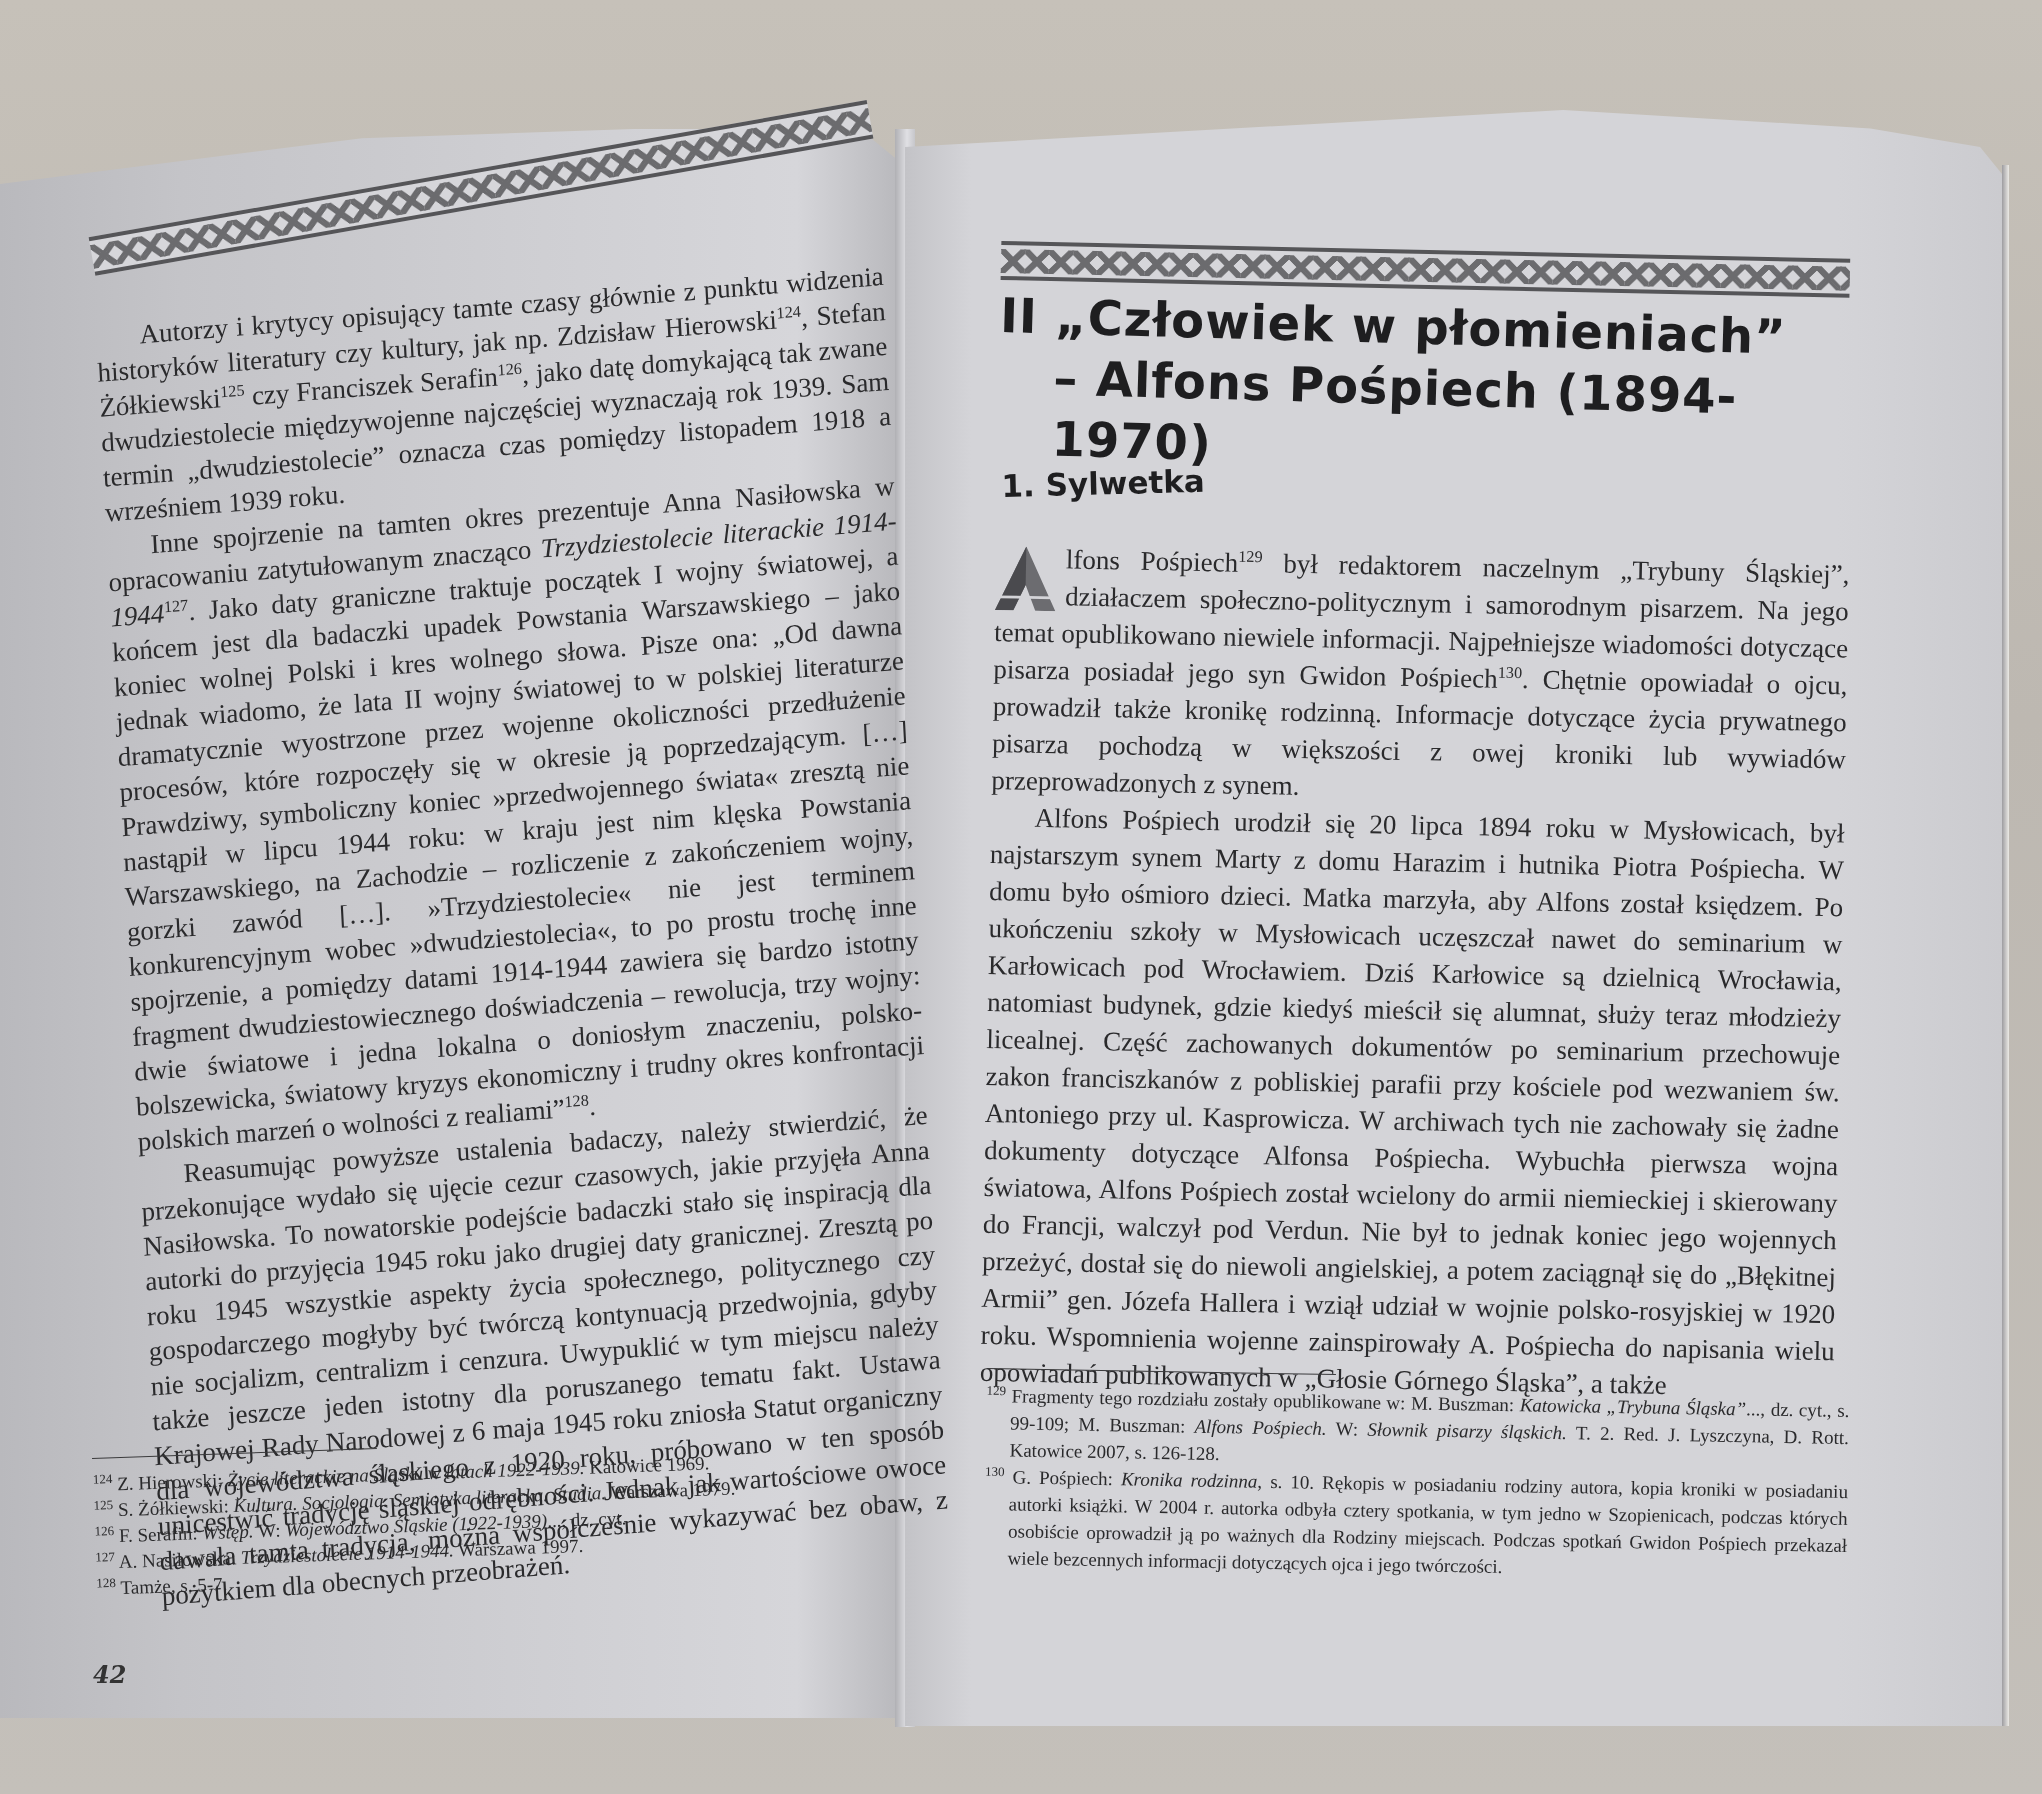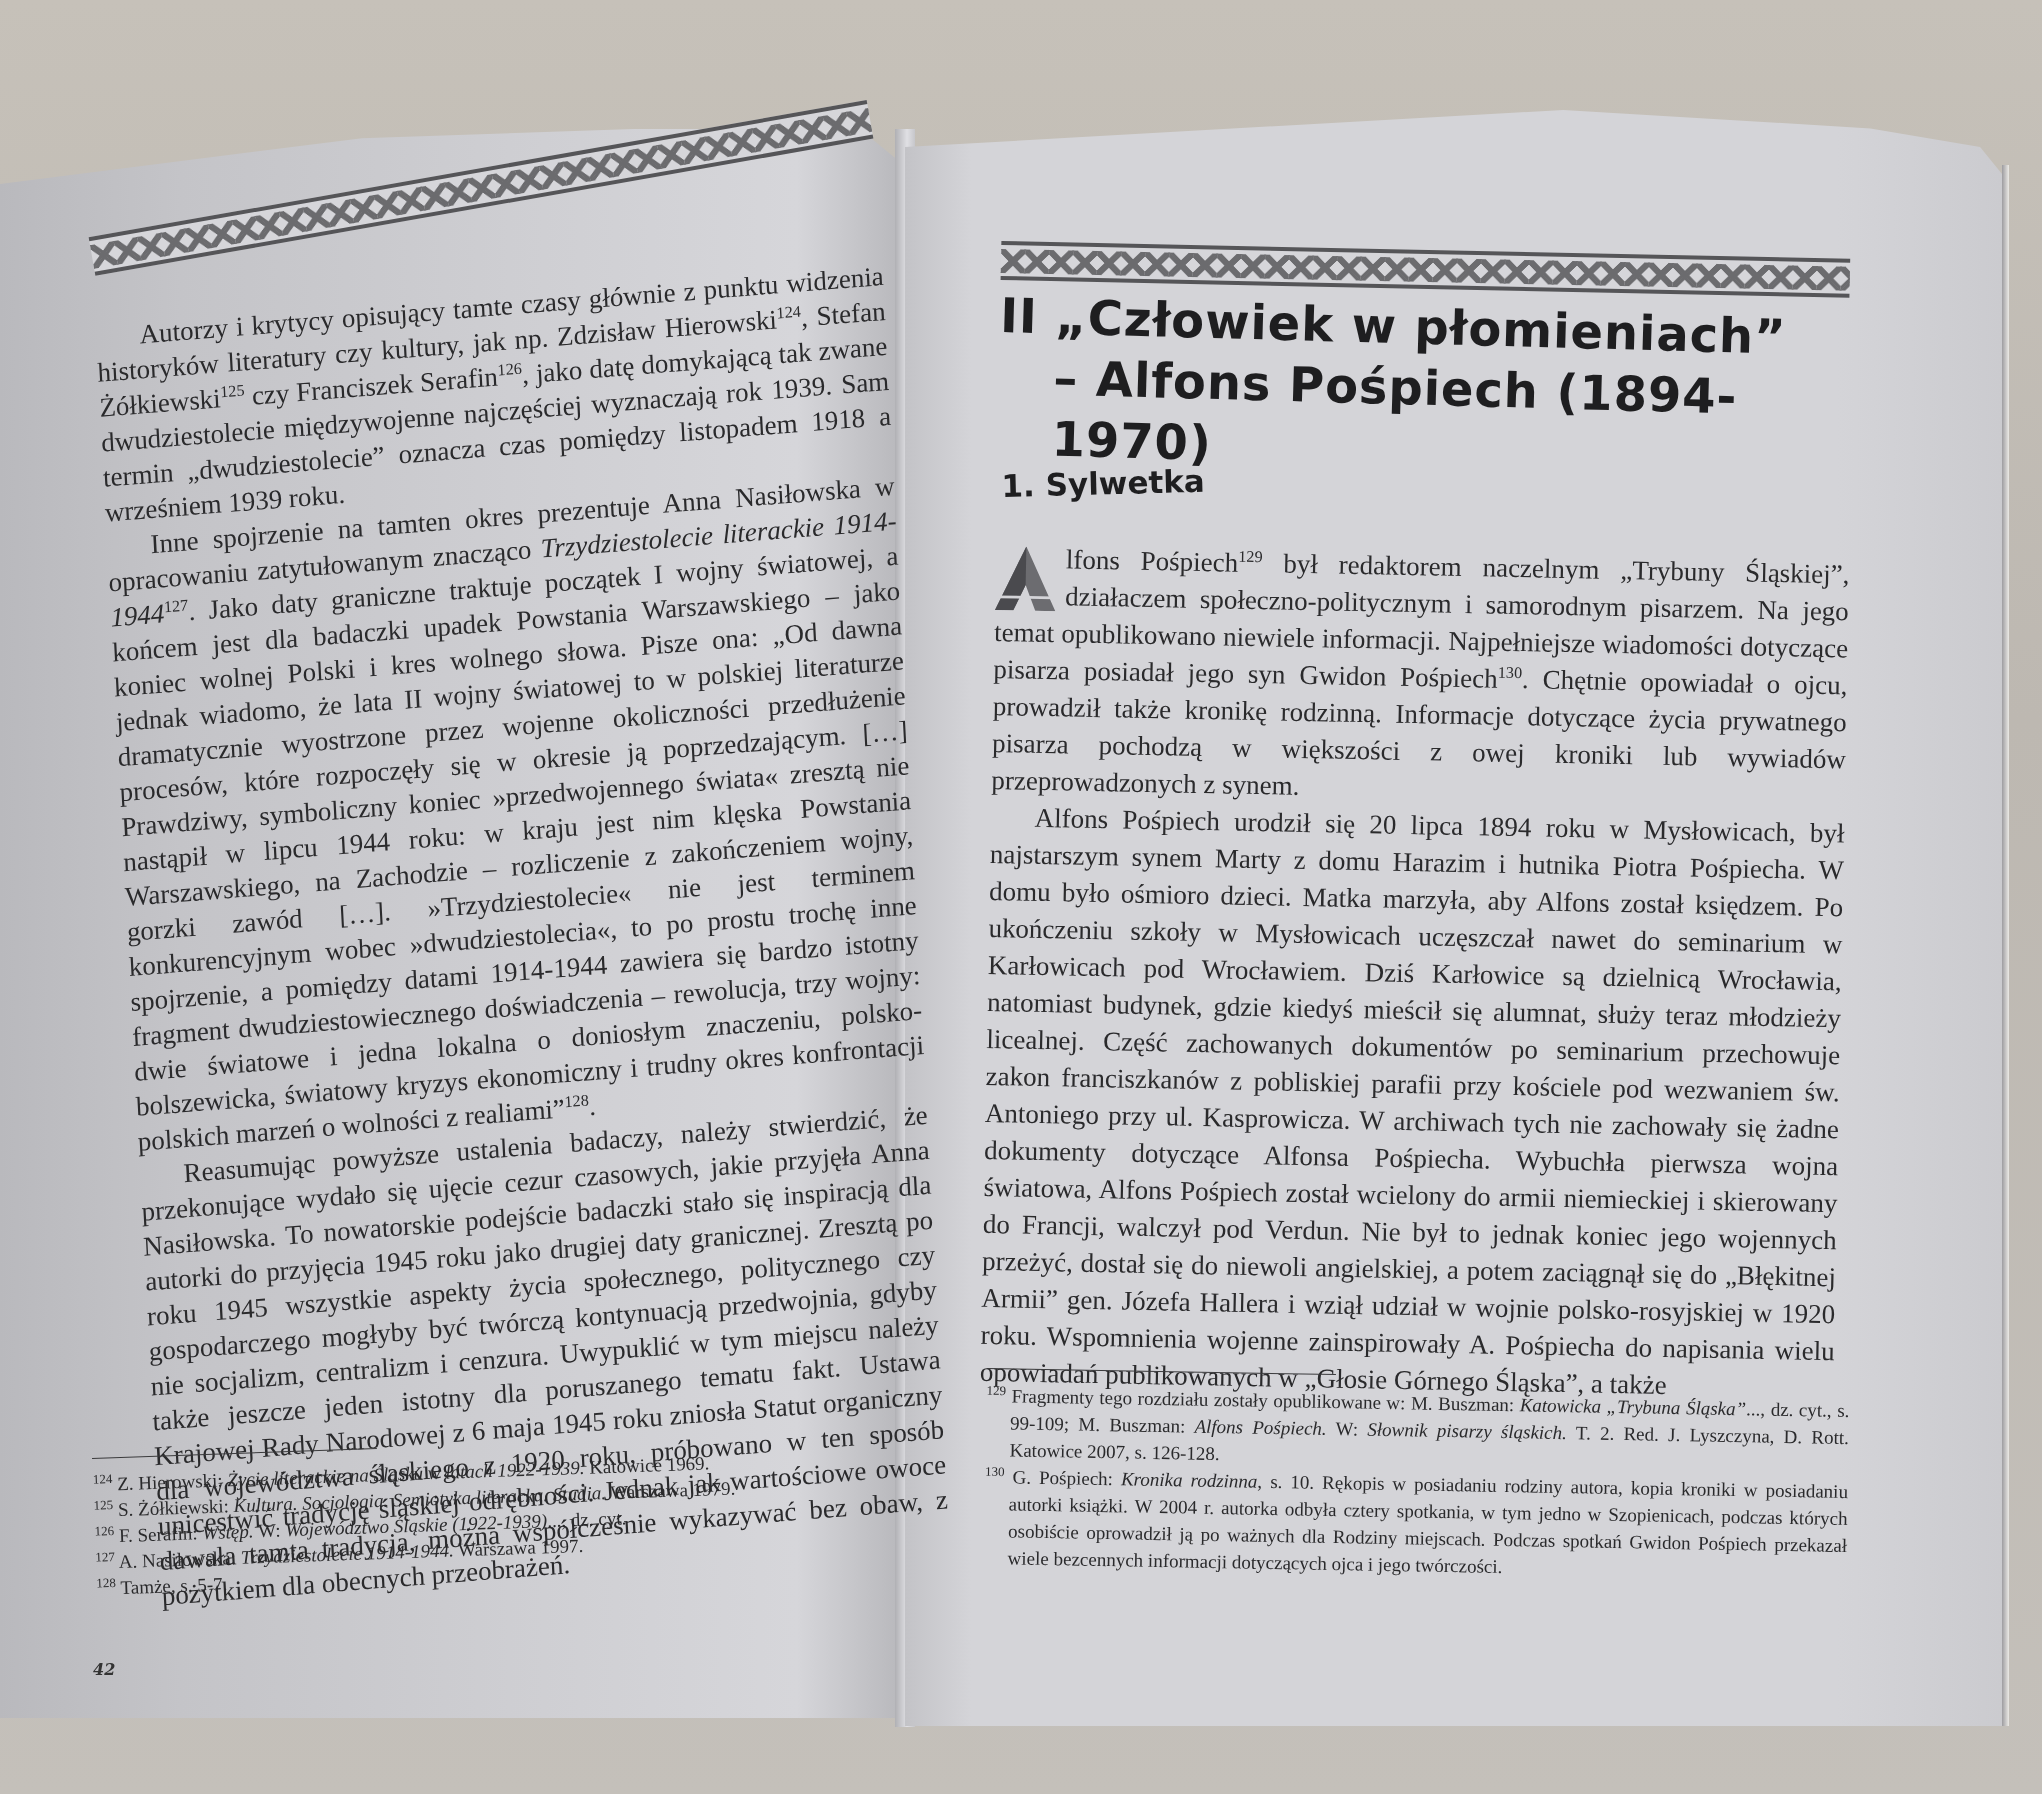--- a/index.html
+++ b/index.html
@@ -72,21 +72,21 @@
     position: absolute; left: 92px; top: 1458px; width: 735px;
     font-size: 19px; line-height: 26px;
     transform: rotate(-2deg); transform-origin: left top;
   }
   .note-rule { width: 285px; border-top: 1.8px solid #3a3a3c; margin-bottom: 13px; }
   .note { margin: 0; }
   .note sup { font-size: 13px; }
   .page-num {
     position: absolute; left: 93px; top: 1660px;
     font-family: "DejaVu Serif", serif; font-style: italic; font-weight: bold;
-    font-size: 16px; color: #333;
+    font-size: 24px; color: #333;
   }
 
   
   .chapter-title {
     position: absolute; left: 1001px; top: 285px; width: 845px;
     font-family: "DejaVu Sans", sans-serif; font-weight: bold;
     font-size: 48px; line-height: 61px; color: #1e1e20;
     letter-spacing: 0.9px;
     transform: rotate(1.6deg); transform-origin: left top;
   }

